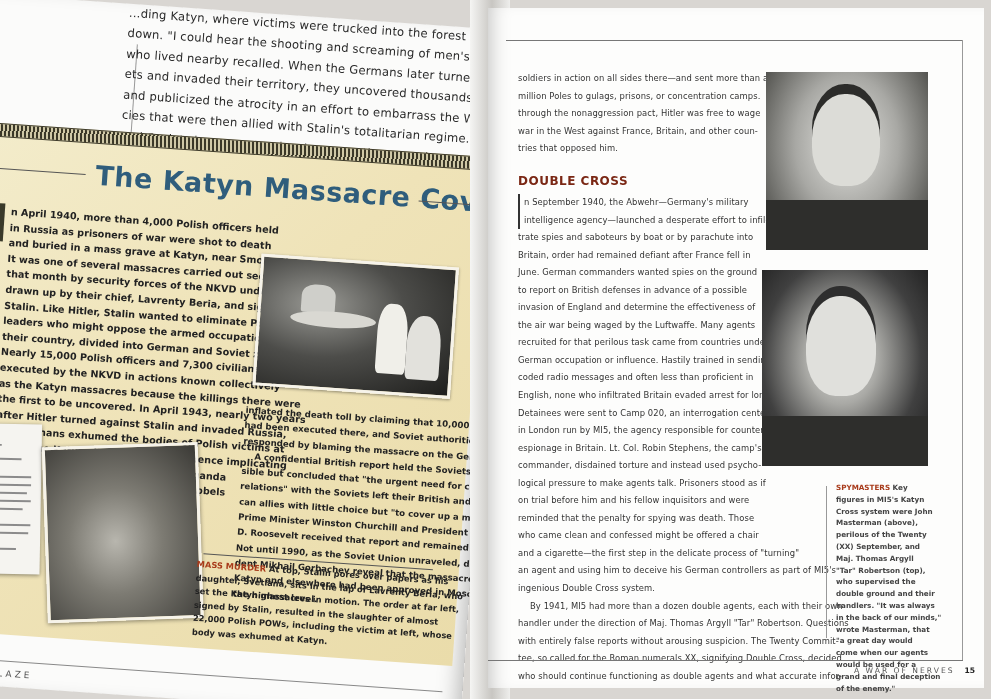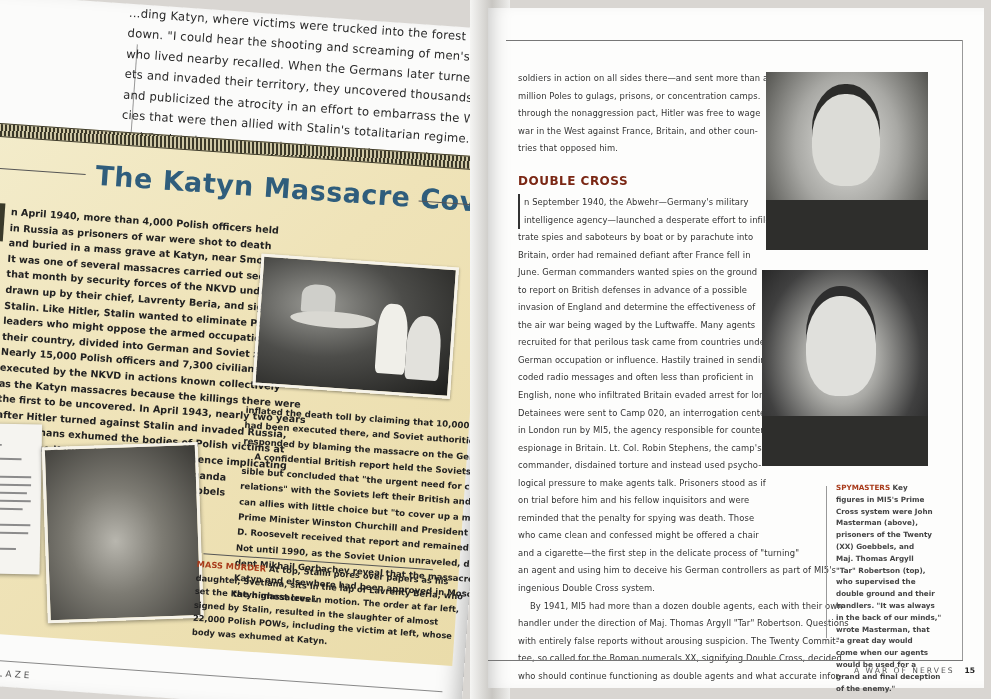--- a/index.html
+++ b/index.html
@@ -293,25 +293,25 @@
     <div class="coat"></div>
   </div>
   <div class="photo-bottom">
     <div class="face"></div>
     <div class="coat"></div>
   </div>
 
   <div class="spy-rule"></div>
   <div class="spy-caption">
     <span><b class="lead">SPYMASTERS</b><b> Key</b></span>
-    <span>figures in MI5's Prime</span>
+    <span>figures in MI5's Katyn</span>
     <span>Cross system were John</span>
     <span>Masterman (above),</span>
-    <span>prisoners of the Twenty</span>
-    <span>(XX) Goebbels, and</span>
+    <span>perilous of the Twenty</span>
+    <span>(XX) September, and</span>
     <span>Maj. Thomas Argyll</span>
     <span>"Tar" Robertson (top),</span>
     <span>who supervised the</span>
     <span>double ground and their</span>
     <span>handlers. "It was always</span>
     <span>in the back of our minds,"</span>
     <span>wrote Masterman, that</span>
     <span>"a great day would</span>
     <span>come when our agents</span>
     <span>would be used for a</span>

